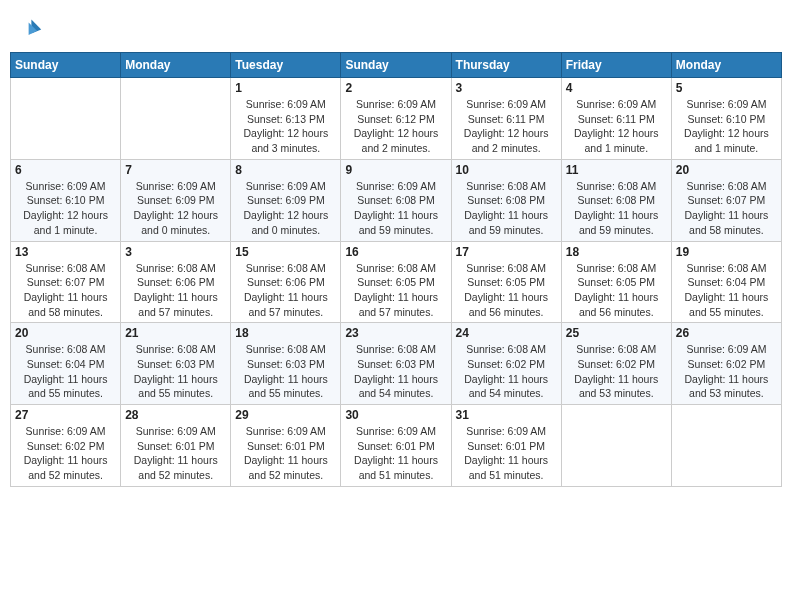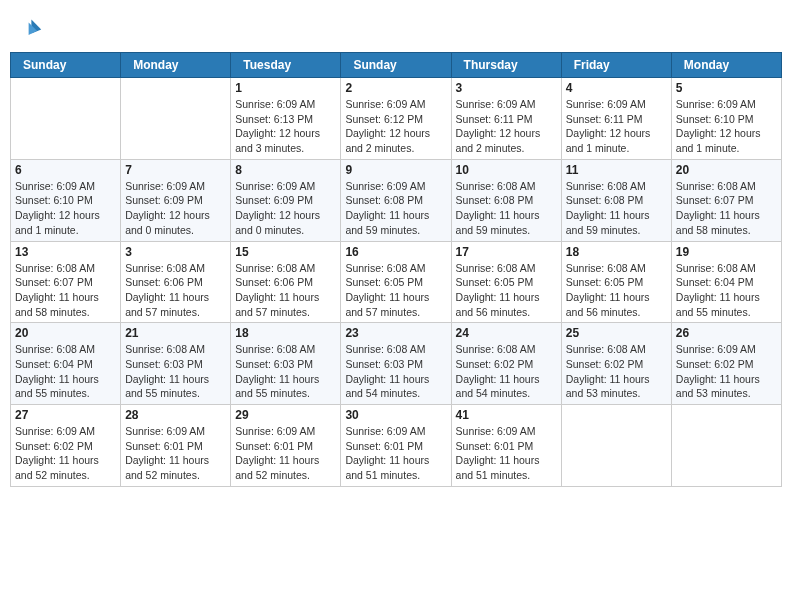--- a/index.html
+++ b/index.html
@@ -49,21 +49,21 @@
       color: #555;
     }
     .calendar {
       width: 100%;
       border-collapse: collapse;
       font-size: 11px;
     }
     .calendar th {
       background: #2a7ab5;
       color: #fff;
-      padding: 5px 12px;
+      padding: 5px 4px;
       text-align: left;
       font-size: 12px;
       font-weight: bold;
       border: 1px solid #1a5a8a;
     }
     .calendar td {
       border: 1px solid #ccc;
       vertical-align: top;
       padding: 3px 4px;
       width: calc(100% / 7);
@@ -77,20 +77,21 @@
       font-weight: bold;
       font-size: 12px;
       color: #222;
       display: block;
       margin-bottom: 2px;
     }
     .day-info {
       color: #333;
       font-size: 10.5px;
       line-height: 1.4;
+      text-align: center;
     }
     .empty-cell {
       background: #f9f9f9;
     }
   </style>
 </head>
 <body>
 
 <div class="header-area">
   <div class="logo">
@@ -310,21 +311,21 @@
 Sunset: 6:01 PM
 Daylight: 11 hours and 52 minutes.</div>
         </td>
         <td>
           <span class="day-number">30</span>
           <div class="day-info" style="white-space: pre-line;">Sunrise: 6:09 AM
 Sunset: 6:01 PM
 Daylight: 11 hours and 51 minutes.</div>
         </td>
         <td>
-          <span class="day-number">41</span>
+          <span class="day-number">31</span>
           <div class="day-info" style="white-space: pre-line;">Sunrise: 6:09 AM
 Sunset: 6:01 PM
 Daylight: 11 hours and 51 minutes.</div>
         </td>
         <td class="empty-cell"></td>
         <td class="empty-cell"></td>
       </tr>
     </tbody>
 </table>
 

